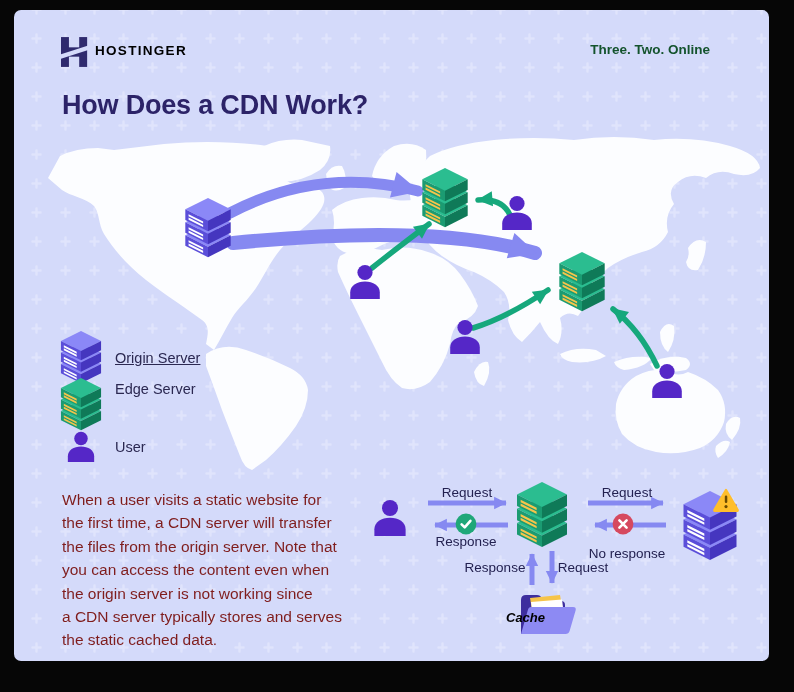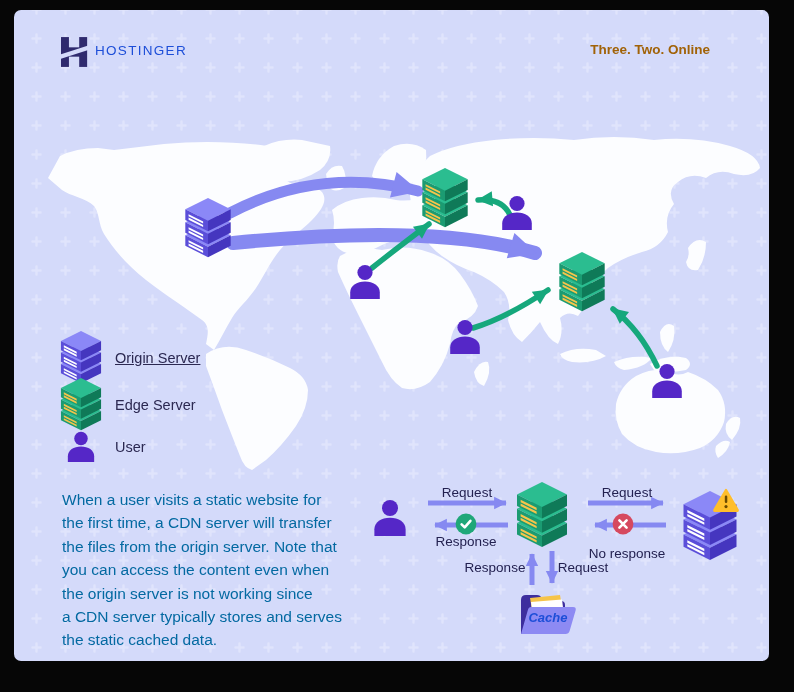--- a/index.html
+++ b/index.html
@@ -2,29 +2,29 @@
 <html><head>
 <meta charset="utf-8">
 <style>
   html,body{margin:0;padding:0;}
   body{width:794px;height:692px;background:#060606;position:relative;overflow:hidden;
        font-family:"Liberation Sans", sans-serif;}
   .card{position:absolute;left:14px;top:10px;width:755px;height:651px;background:#D4DAFA;
         border-radius:7px;overflow:hidden;}
   .scene{position:absolute;left:0;top:0;}
   .abs{position:absolute;}
-  .brand-word{left:81px;top:33px;font-size:13.5px;font-weight:400;letter-spacing:1.3px;color:#1d4ed8;}
-  .tagline{right:59px;top:32px;font-size:13.5px;font-weight:700;color:#a16207;}
+  .brand-word{left:81px;top:33px;font-size:13.5px;font-weight:700;letter-spacing:1.3px;color:#000000;}
+  .tagline{right:59px;top:32px;font-size:13.5px;font-weight:700;color:#14532d;}
   .title{left:48px;top:80px;font-size:27px;font-weight:800;letter-spacing:-0.2px;color:#2C2368;}
   .legend-label{left:101px;font-size:14.5px;font-weight:500;color:#2B2851;}
-  .desc{left:48px;top:478px;width:330px;font-size:15.5px;line-height:23.4px;color:#0369a1;
+  .desc{left:48px;top:478px;width:330px;font-size:15.5px;line-height:23.4px;color:#7f1d1d;
         white-space:pre-line;font-weight:500;}
   .flow-label{width:110px;text-align:center;font-size:13.5px;font-weight:400;color:#232150;}
-  .cache-label{left:492px;top:600px;width:84px;text-align:center;font-size:13px;font-weight:700;
-               font-style:italic;color:#1d4ed8;}
+  .cache-label{left:492px;top:600px;width:84px;text-align:left;font-size:13px;font-weight:700;
+               font-style:italic;color:#000000;}
 </style>
 </head>
 <body>
 
 <div class="card">
 
   <svg class="scene" width="755" height="651" viewBox="0 0 755 651">
     <defs>
       <pattern id="plusPat" width="29" height="29" x="8" y="14" patternUnits="userSpaceOnUse">
         <path d="M14.5,10.5 V18.5 M10.5,14.5 H18.5" stroke="#E0E4FC" stroke-width="2.4" stroke-linecap="round" fill="none"></path>
@@ -163,23 +163,24 @@
     <use href="#sym-warn" x="699" y="478" width="26" height="24"></use>
     <use href="#sym-check" x="441" y="503" width="22" height="22"></use>
     <use href="#sym-cross" x="598" y="503" width="22" height="22"></use>
     <use href="#sym-cache" x="504" y="578" width="60" height="56"></use>
 
     <use href="#sym-hmark" x="47" y="27" width="28" height="30"></use>
   </svg>
 
   <div class="abs brand-word">HOSTINGER</div>
   <div class="abs tagline">Three. Two. Online</div>
+  <div class="abs title">How Does a CDN Work?</div>
 
   <div class="abs legend-label" style="top:340px;text-decoration:underline;">Origin Server</div>
-  <div class="abs legend-label" style="top:387px;">Edge Server</div>
+  <div class="abs legend-label" style="top:371px;">Edge Server</div>
   <div class="abs legend-label" style="top:429px;">User</div>
 
   <div class="abs desc">When a user visits a static website for
 the first time, a CDN server will transfer
 the files from the origin server. Note that
 you can access the content even when
 the origin server is not working since
 a CDN server typically stores and serves
 the static cached data.</div>
 

